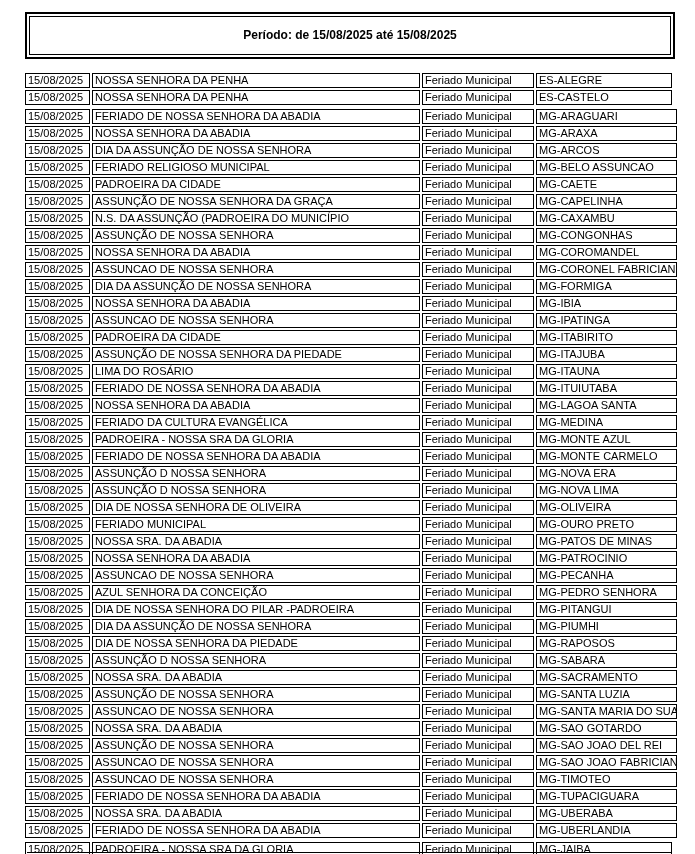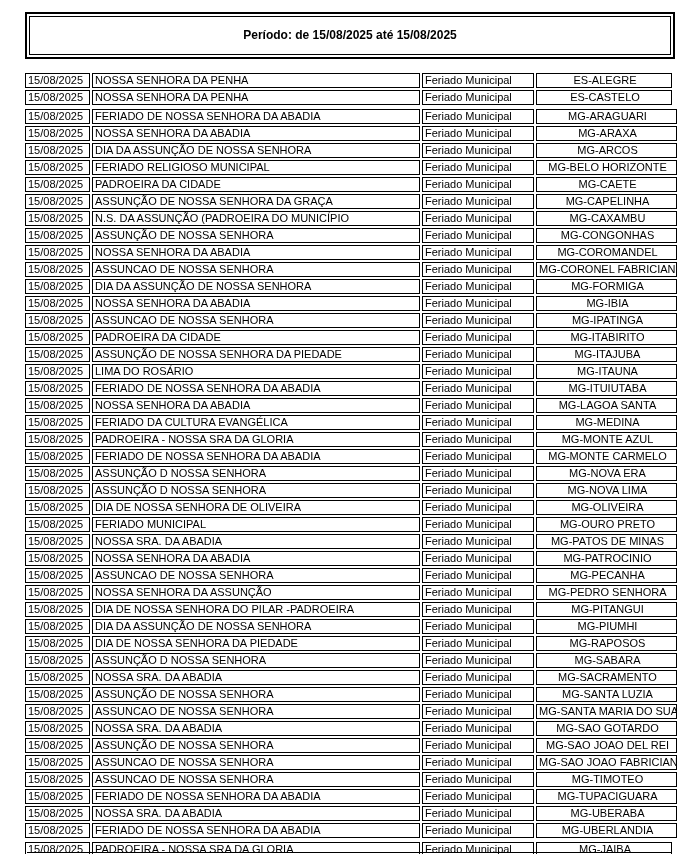--- a/index.html
+++ b/index.html
@@ -55,21 +55,21 @@
     line-height: 13px;
     padding: 0 0 0 2px;
     font-size: 11px;
     white-space: nowrap;
     overflow: hidden;
     background: #ffffff;
   }
   table.grp td.c0 { width: 65px; }
   table.grp td.c1 { width: 328px; margin-top: 16px; }
   table.grp td.c2 { width: 112px; }
-  table.grp td.c3 { width: auto; text-align: center; }
+  table.grp td.c3 { width: auto; }
   
   .cutoff {
     position: absolute;
     top: 852px;
     left: 27px;
     width: 645px;
     height: 0;
     border-top: 1px solid #000;
   }
 </style>
@@ -120,21 +120,21 @@
           <tr>
             <td class="c0">15/08/2025</td>
             <td class="c1">DIA DA ASSUNÇÃO DE NOSSA SENHORA</td>
             <td class="c2">Feriado Municipal</td>
             <td class="c3">MG-ARCOS</td>
           </tr>
           <tr>
             <td class="c0">15/08/2025</td>
             <td class="c1">FERIADO RELIGIOSO MUNICIPAL</td>
             <td class="c2">Feriado Municipal</td>
-            <td class="c3">MG-BELO HORIZONTE</td>
+            <td class="c3">MG-BELO ASSUNCAO</td>
           </tr>
           <tr>
             <td class="c0">15/08/2025</td>
             <td class="c1">PADROEIRA DA CIDADE</td>
             <td class="c2">Feriado Municipal</td>
             <td class="c3">MG-CAETE</td>
           </tr>
           <tr>
             <td class="c0">15/08/2025</td>
             <td class="c1">ASSUNÇÃO DE NOSSA SENHORA DA GRAÇA</td>
@@ -268,21 +268,21 @@
             <td class="c3">MG-PATROCINIO</td>
           </tr>
           <tr>
             <td class="c0">15/08/2025</td>
             <td class="c1">ASSUNCAO DE NOSSA SENHORA</td>
             <td class="c2">Feriado Municipal</td>
             <td class="c3">MG-PECANHA</td>
           </tr>
           <tr>
             <td class="c0">15/08/2025</td>
-            <td class="c1">NOSSA SENHORA DA ASSUNÇÃO</td>
+            <td class="c1">AZUL SENHORA DA CONCEIÇÃO</td>
             <td class="c2">Feriado Municipal</td>
             <td class="c3">MG-PEDRO SENHORA</td>
           </tr>
           <tr>
             <td class="c0">15/08/2025</td>
             <td class="c1">DIA DE NOSSA SENHORA DO PILAR -PADROEIRA</td>
             <td class="c2">Feriado Municipal</td>
             <td class="c3">MG-PITANGUI</td>
           </tr>
           <tr>

